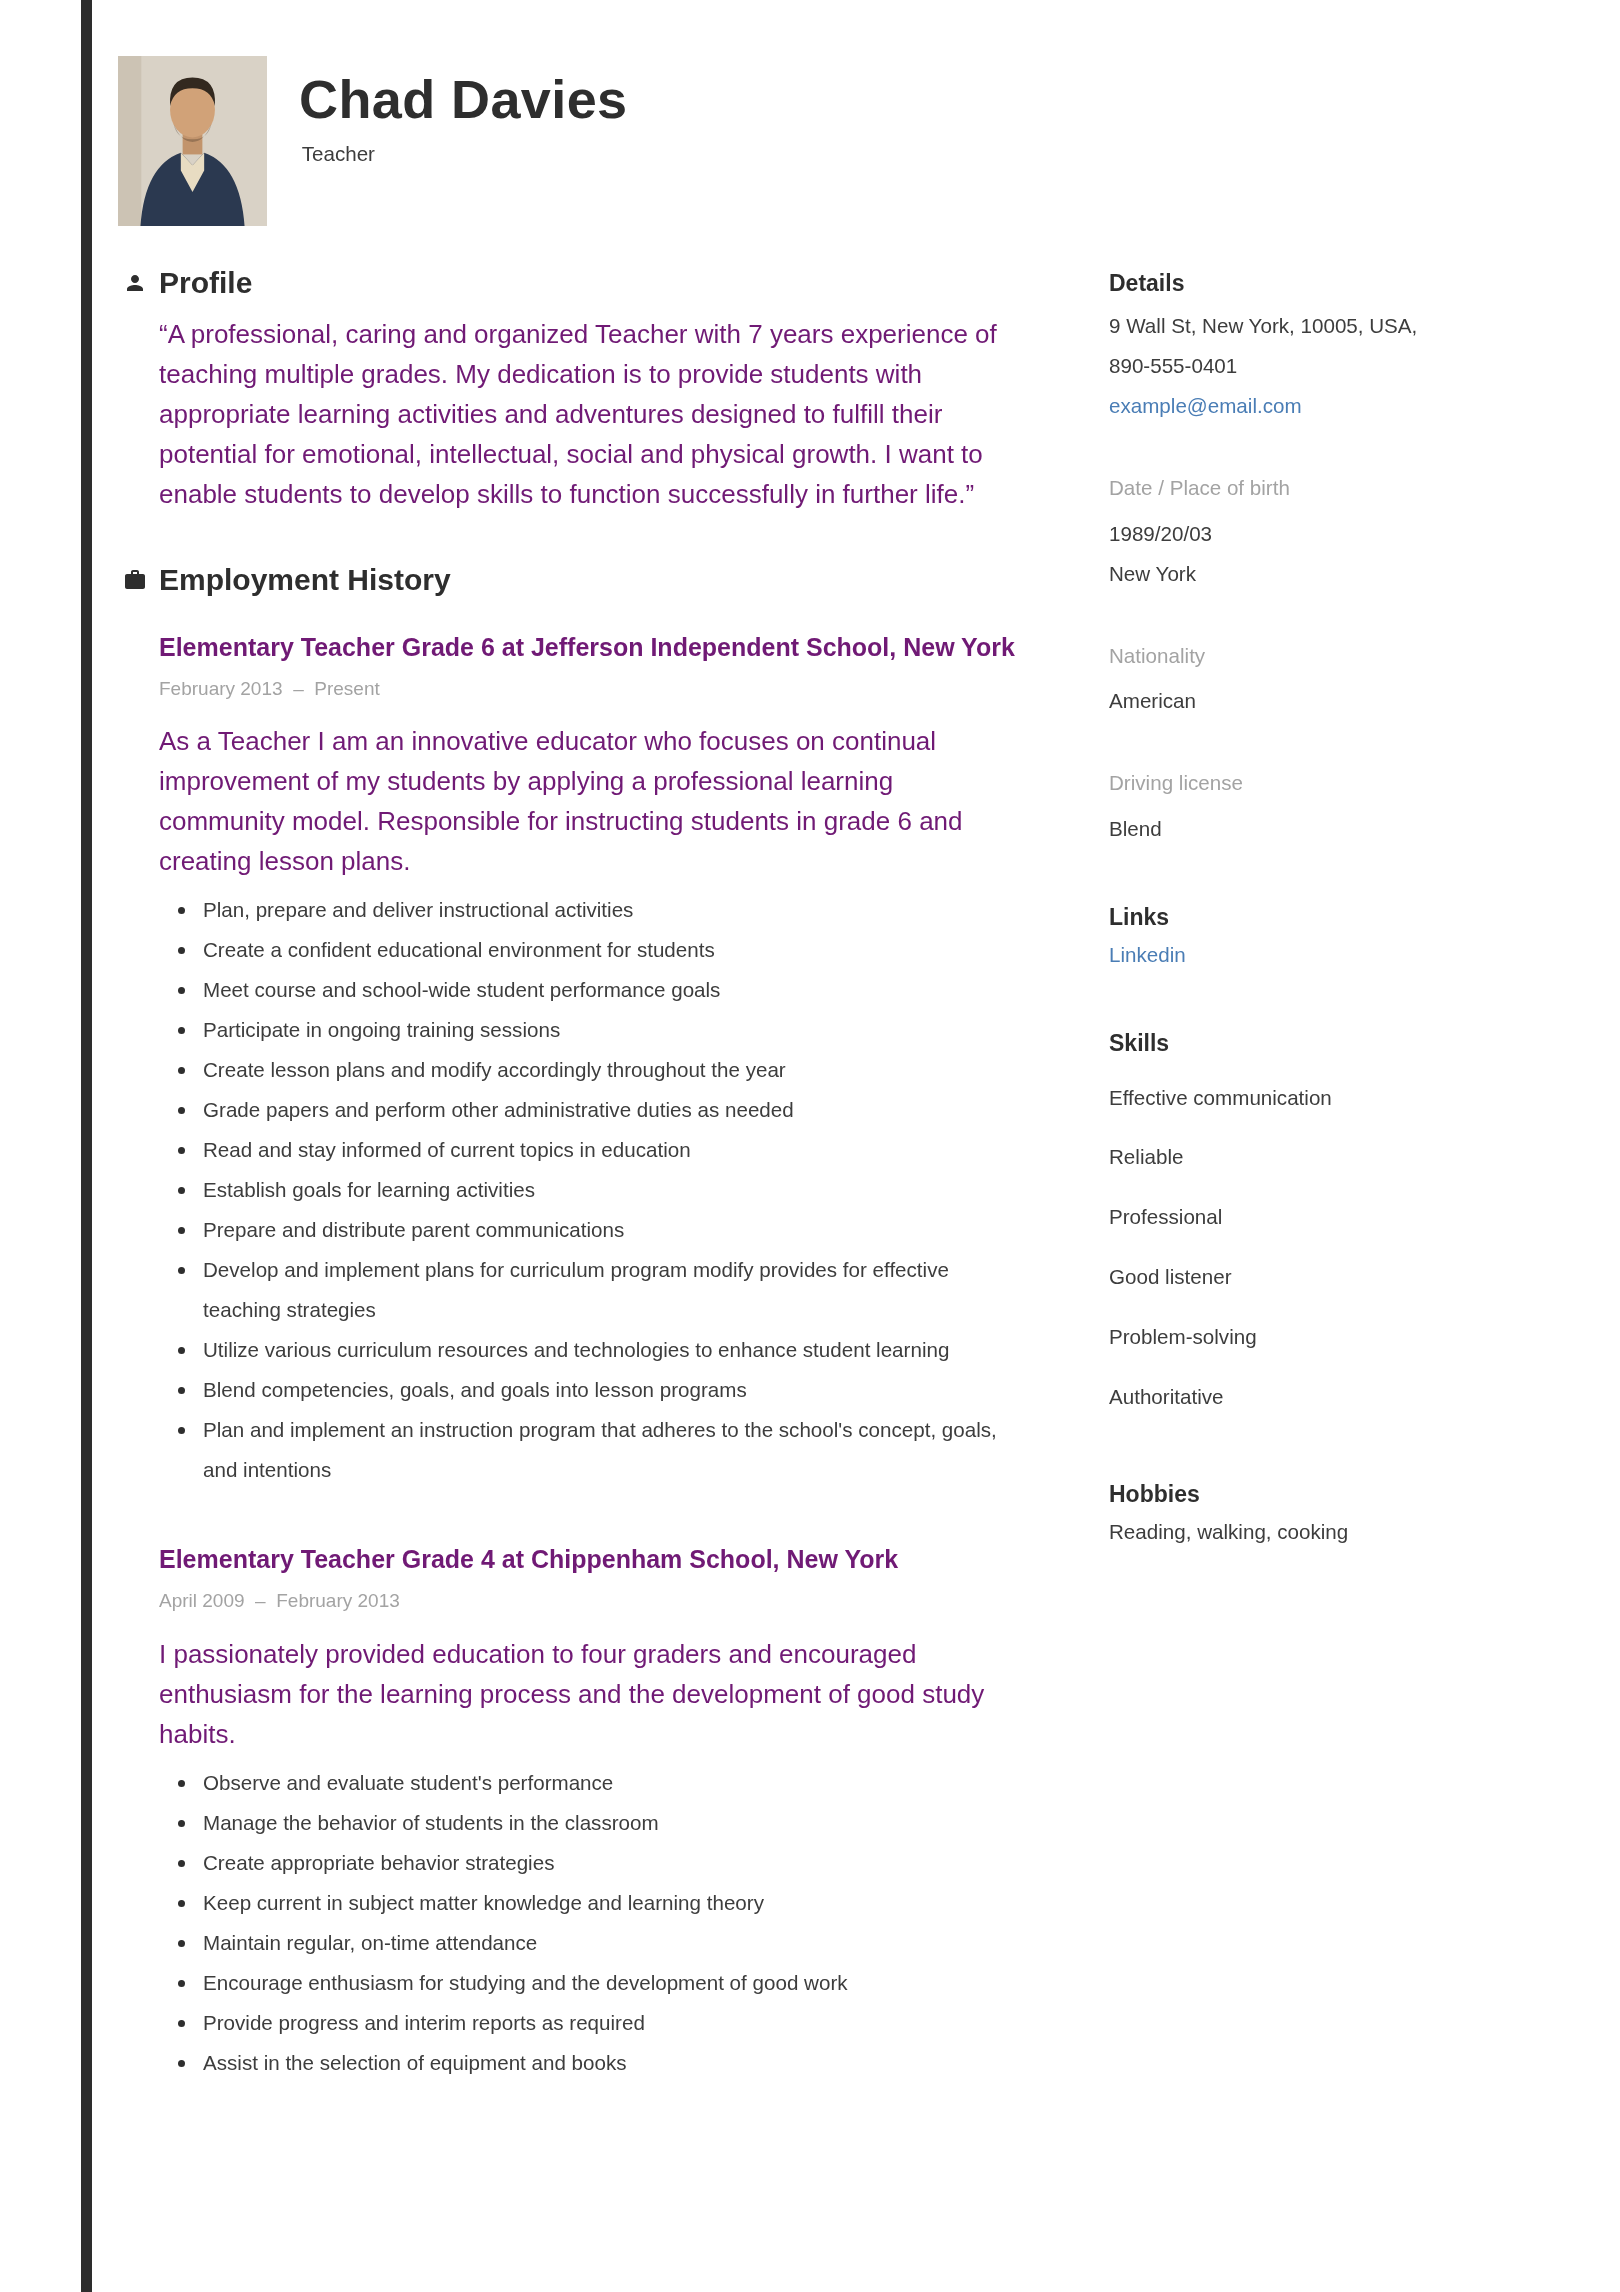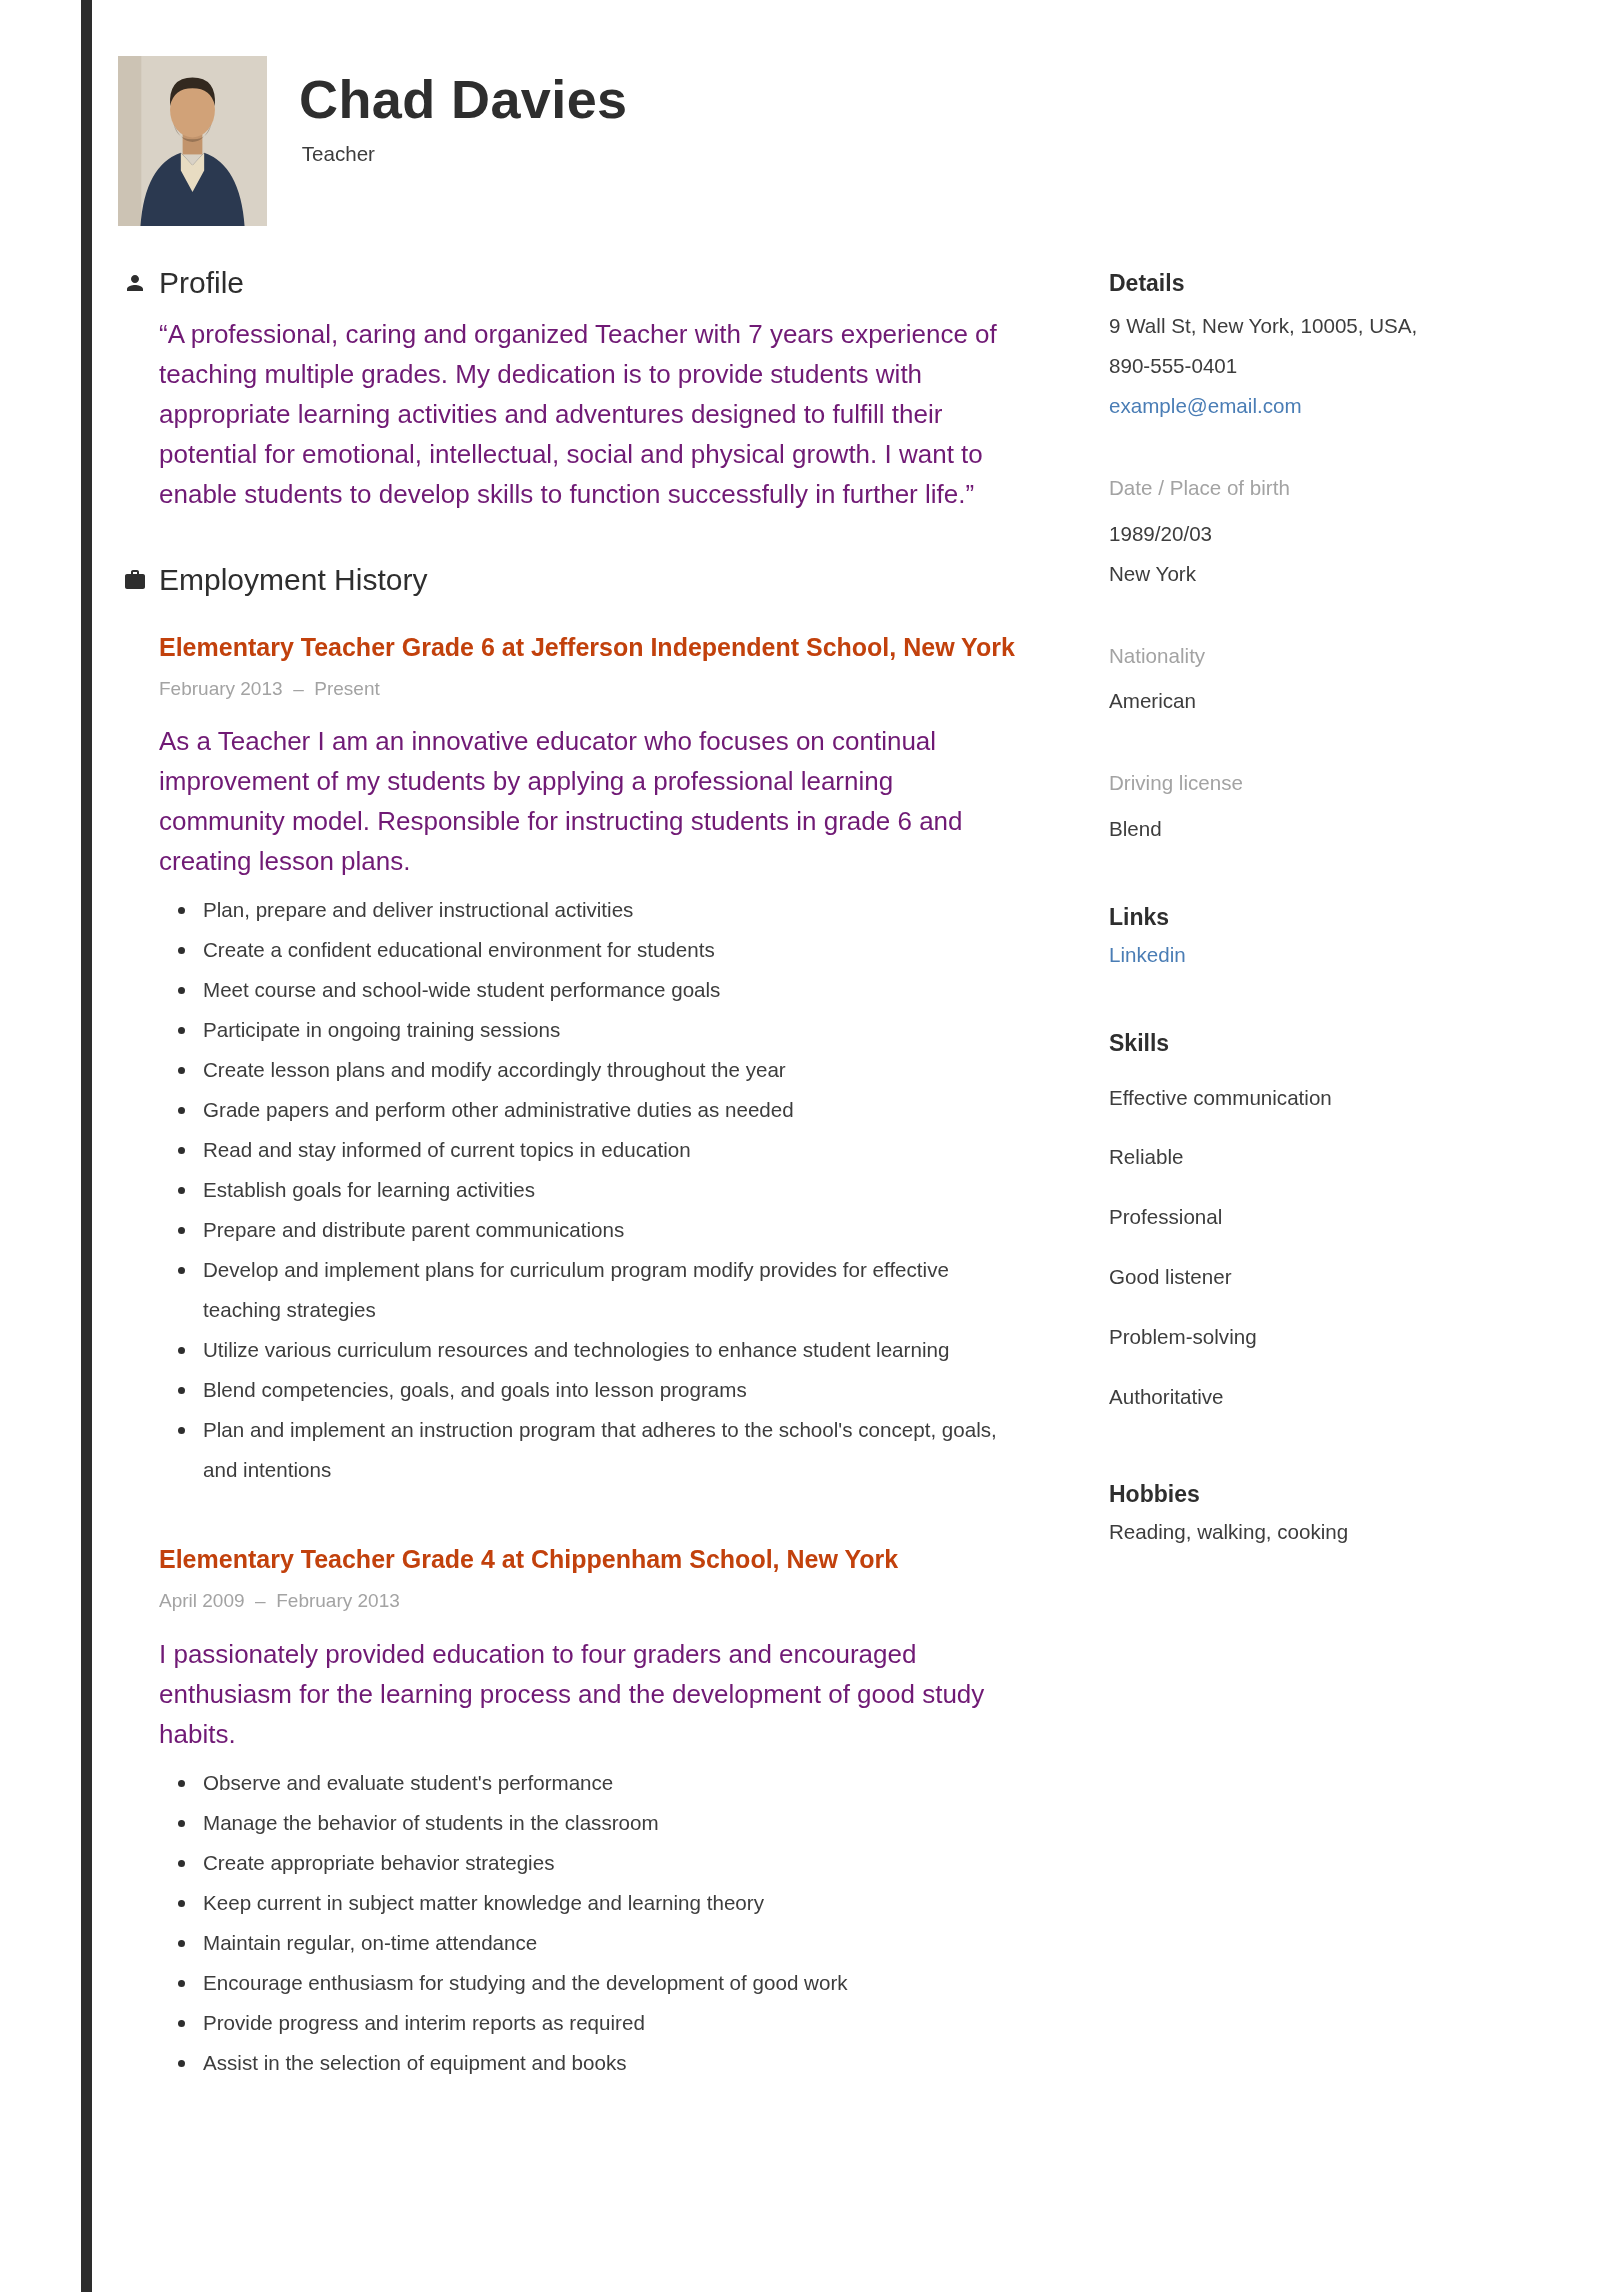--- a/index.html
+++ b/index.html
@@ -21,29 +21,29 @@
   .name-block { margin-left:32px; padding-top:14.3px; }
   .name { font-size:54px; font-weight:700; color:#2e2e2e; letter-spacing:0.4px; line-height:1.1; }
   .header-title { font-size:20.6px; color:#3d3d3d; margin-top:12.5px; margin-left:2.7px; }
 
   
   .columns { display:flex; padding:0 116px 0 159px; margin-top:39px; align-items:flex-start; }
   main { width:860px; flex:0 0 auto; }
   aside { margin-left:90px; flex:1; min-width:0; font-size:20.6px; line-height:40px; color:#3d3d3d; }
 
   
-  .section-heading { position:relative; font-size:30px; font-weight:400; color:#2e2e2e; line-height:36px; }
+  .section-heading { position:relative; font-size:30px; font-weight:700; color:#2e2e2e; line-height:36px; }
   .section-icon { position:absolute; left:-36px; top:6.3px; width:24px; height:24px; }
   .section-icon svg { display:block; width:100%; height:100%; fill:#2e2e2e; }
   .body-text { font-size:26px; line-height:40px; color:#701a75; }
   .profile-text { margin-top:12.5px; }
   .employment-section { margin-top:48px; }
   .job { margin-top:27px; }
   .job + .job { margin-top:47px; }
-  .job-title { font-size:25px; font-weight:700; color:#c2410c; line-height:44px; }
+  .job-title { font-size:25px; font-weight:700; color:#701a75; line-height:44px; }
   .job-dates { font-size:19px; color:#a3a3a3; margin-top:9px; white-space:pre-wrap; }
   .job-desc { margin-top:21.5px; }
   ul.bullets { list-style:none; margin-top:9px; }
   ul.bullets li { position:relative; padding-left:44px; font-size:20.6px; line-height:40px; color:#3d3d3d; }
   ul.bullets li::before {
     content:""; position:absolute; left:19px; top:17px;
     width:7.2px; height:7.2px; border-radius:50%; background:#2e2e2e;
   }
 
   

